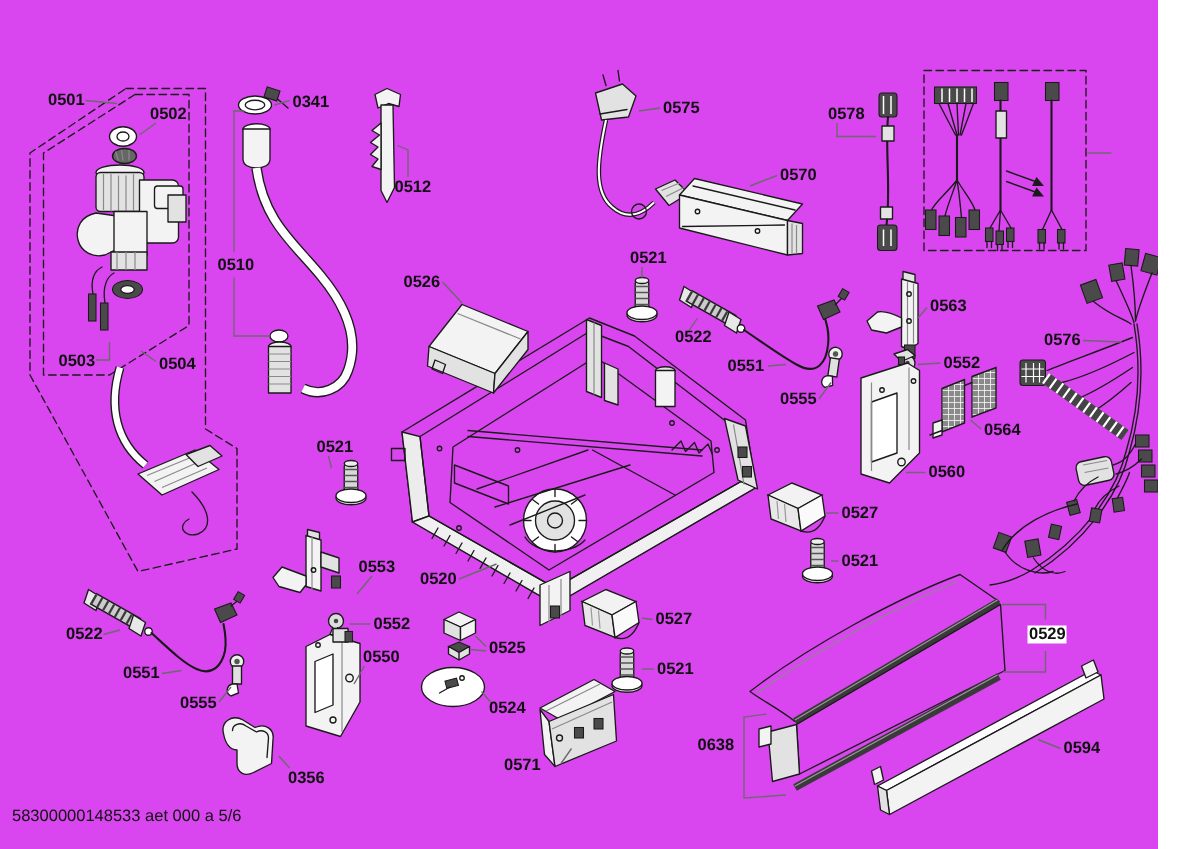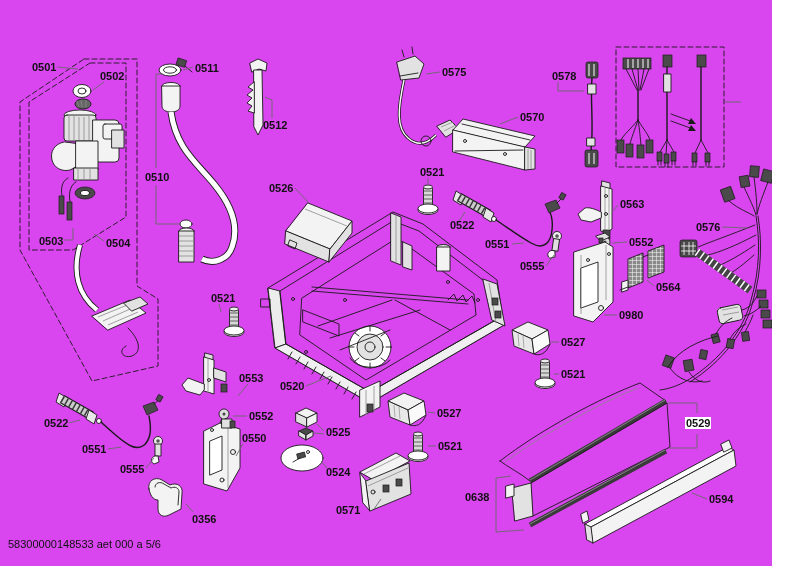--- a/index.html
+++ b/index.html
@@ -432,37 +432,37 @@
     <path class="ld" d="M193,512 L186,504"></path>
     <path class="ld" d="M374,509 L381,499"></path>
     <path class="ld" d="M511,476 L496,478 L496,532 L524,530"></path>
     <path class="ld" d="M668,403 L697,403 L697,413 M697,434 L697,448 L669,448"></path>
     <path class="ld" d="M707,499 L692,493"></path>
   </g>
 </svg>
 
 <span class="lbl" style="left:32px;top:61px">0501</span>
 <span class="lbl" style="left:100px;top:70px">0502</span>
-<span class="lbl" style="left:195px;top:62px">0511</span>
+<span class="lbl" style="left:195px;top:62px">0341</span>
 <span class="lbl" style="left:263px;top:119px">0512</span>
 <span class="lbl" style="left:442px;top:66px">0575</span>
 <span class="lbl" style="left:552px;top:70px">0578</span>
 <span class="lbl" style="left:779px;top:97px">0577</span>
 <span class="lbl" style="left:520px;top:111px">0570</span>
 <span class="lbl" style="left:145px;top:171px">0510</span>
 <span class="lbl" style="left:269px;top:182px">0526</span>
 <span class="lbl" style="left:420px;top:166px">0521</span>
 <span class="lbl" style="left:450px;top:219px">0522</span>
 <span class="lbl" style="left:485px;top:238px">0551</span>
 <span class="lbl" style="left:620px;top:198px">0563</span>
 <span class="lbl" style="left:629px;top:236px">0552</span>
 <span class="lbl" style="left:520px;top:260px">0555</span>
 <span class="lbl" style="left:696px;top:221px">0576</span>
 <span class="lbl" style="left:656px;top:281px">0564</span>
-<span class="lbl" style="left:619px;top:309px">0980</span>
+<span class="lbl" style="left:619px;top:309px">0560</span>
 <span class="lbl" style="left:39px;top:235px">0503</span>
 <span class="lbl" style="left:106px;top:237px">0504</span>
 <span class="lbl" style="left:211px;top:292px">0521</span>
 <span class="lbl" style="left:561px;top:336px">0527</span>
 <span class="lbl" style="left:561px;top:368px">0521</span>
 <span class="lbl" style="left:239px;top:372px">0553</span>
 <span class="lbl" style="left:280px;top:380px">0520</span>
 <span class="lbl" style="left:44px;top:417px">0522</span>
 <span class="lbl" style="left:249px;top:410px">0552</span>
 <span class="lbl" style="left:242px;top:432px">0550</span>

